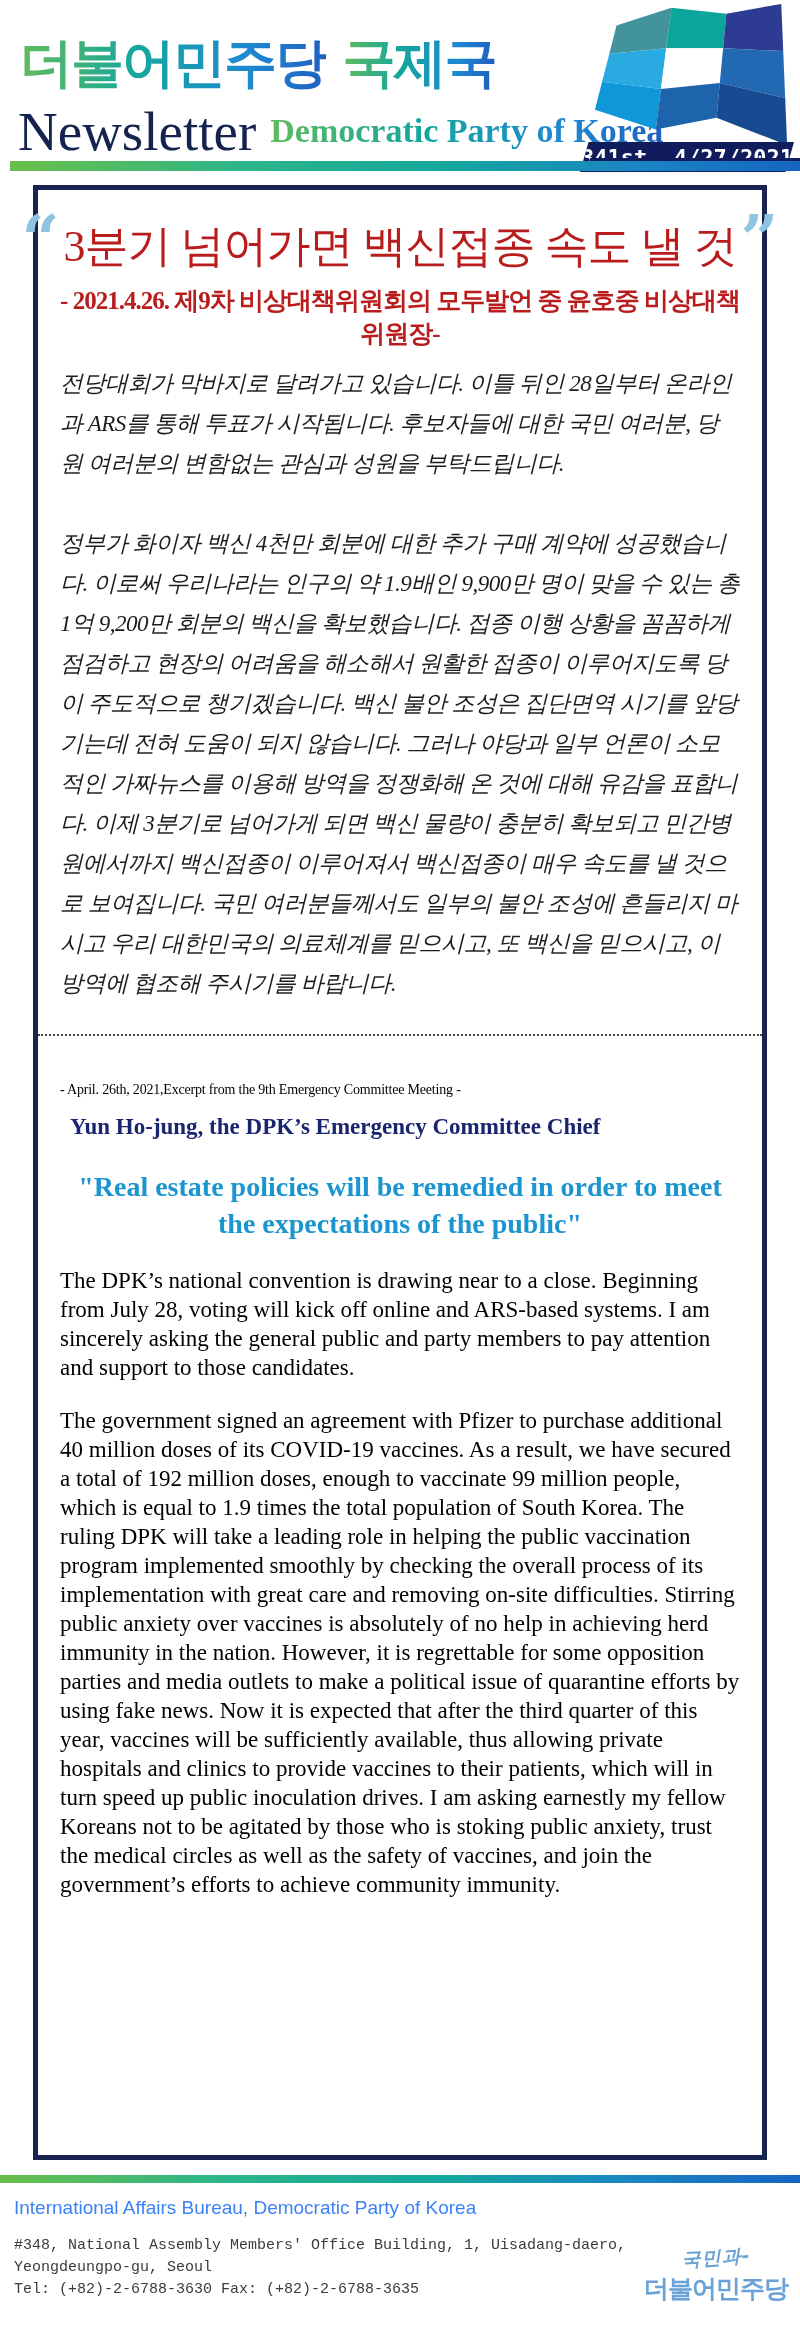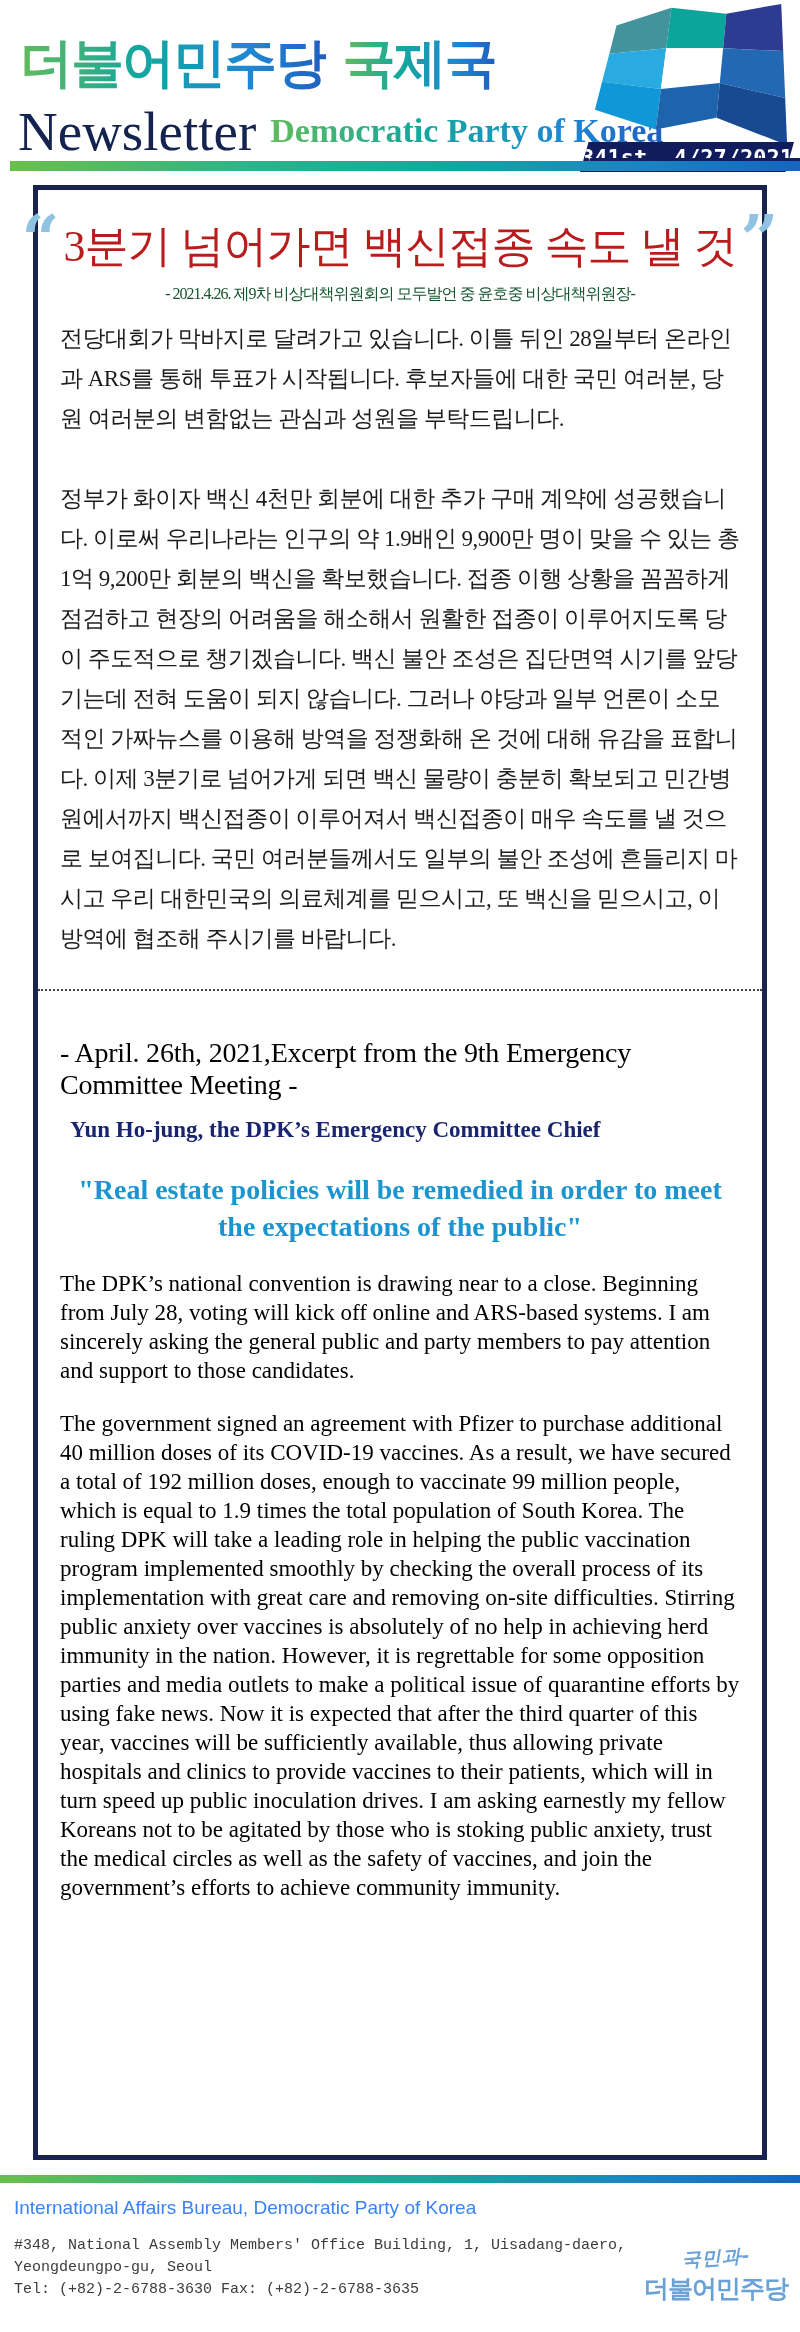--- a/index.html
+++ b/index.html
@@ -26,26 +26,26 @@
   .flag{position:absolute;right:4px;top:0;width:206px;height:152px;}
 
   
   .content-box{position:absolute;left:33px;top:185px;width:734px;height:1975px;
     border:5px solid #18234f;background:#fff;box-sizing:border-box;padding:0 22px;}
   .quote-row{margin-top:24px;display:flex;justify-content:center;align-items:flex-start;white-space:nowrap;}
   .qmark{font-family:"DejaVu Serif",serif;font-size:66px;font-weight:bold;color:#8fc3e2;line-height:0.9;}
   .qmark.open{margin-right:4px;margin-top:-4px;}
   .qmark.close{margin-left:4px;margin-top:-4px;}
   .quote-text{font-size:44px;color:#b91c1c;line-height:1.5;letter-spacing:-1px;}
-  .attribution{margin-top:4px;text-align:center;font-size:16px;font-weight:normal;color:#14532d;letter-spacing:-1px;}
-  .kr-body{font-size:23px;color:#1c1c1c;line-height:40px;letter-spacing:-0.5px;}
+  .attribution{margin-top:4px;text-align:center;font-size:25px;font-weight:bold;color:#b91c1c;letter-spacing:-1px;}
+  .kr-body{font-size:23px;color:#1c1c1c;line-height:40px;letter-spacing:-0.5px;font-style:italic;}
   .kr-body.p1{margin-top:14px;}
   .kr-body.p2{margin-top:40px;}
   .dotted-divider{border:0;border-top:2px dotted #444;margin:30px -22px 0 -22px;}
-  .en-meta{margin-top:46px;font-size:28px;color:#000;letter-spacing:-0.2px;}
+  .en-meta{margin-top:46px;font-size:14px;color:#000;letter-spacing:-0.2px;}
   .en-speaker{margin-top:16px;margin-left:10px;font-size:23px;font-weight:bold;color:#1a2570;}
   .en-headline{margin:28px auto 0 auto;max-width:688px;text-align:center;font-size:28px;font-weight:bold;
     color:#1b95cf;line-height:37px;}
   .en-body{font-size:23px;color:#000;line-height:29px;margin-top:24px;}
 
   
   .footer{position:absolute;left:0;top:2175px;width:800px;}
   .footer-band{width:800px;height:8px;
     background:linear-gradient(90deg,#6abf4a 0%,#2bb58a 28%,#14a79d 55%,#1b84c4 80%,#1565c0 100%);}
   .bureau{margin:14px 0 0 14px;font-family:"Liberation Sans","DejaVu Sans",sans-serif;

